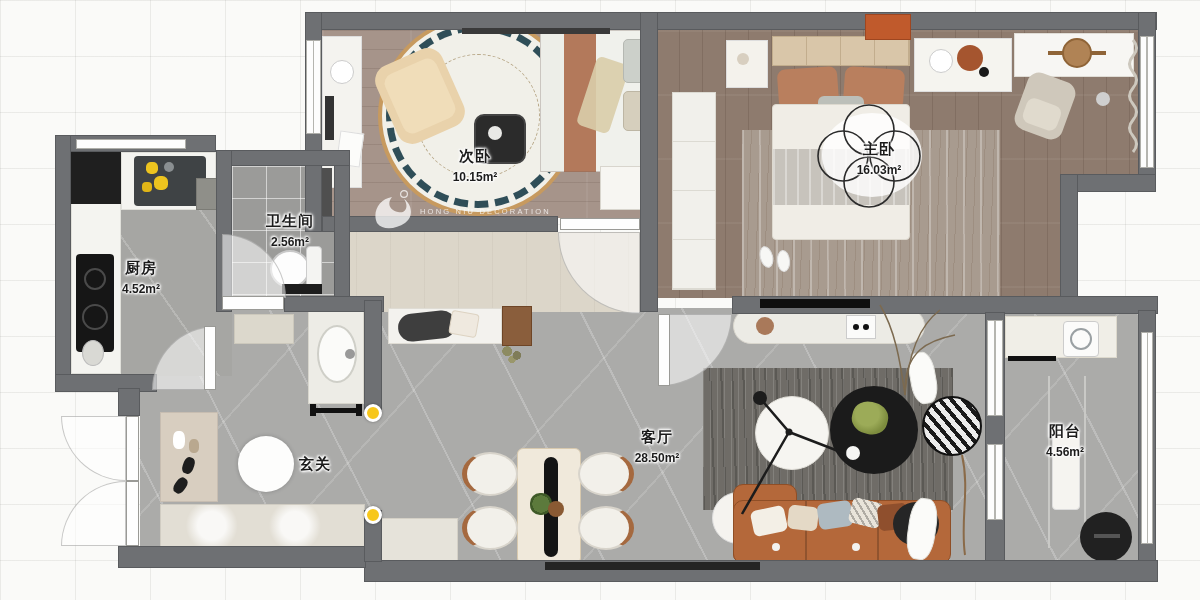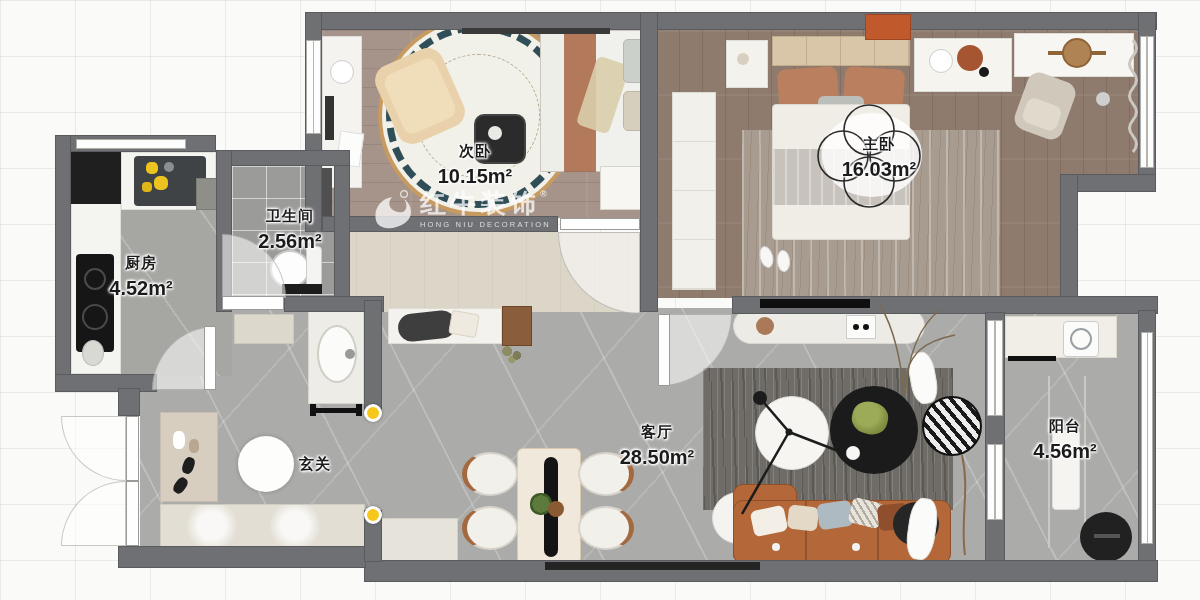--- a/index.html
+++ b/index.html
@@ -32,21 +32,21 @@
   .wood2{background-color:#8e7b6e;background-image:
     repeating-linear-gradient(90deg,rgba(50,30,20,.14) 0 1px,transparent 1px 23px),
     repeating-linear-gradient(180deg,rgba(255,255,255,.05) 0 2px,transparent 2px 64px);}
   .hallf{background-color:#dcd6c9;background-image:
     repeating-linear-gradient(90deg,rgba(120,110,95,.07) 0 1px,transparent 1px 34px);}
   .leaf{background:#fefefe;border:1px solid #9a9a96;}
   .arc{background:rgba(255,255,255,.55);border:1px solid rgba(120,120,118,.4);}
   .lbl{z-index:6;transform:translate(-50%,-50%);text-align:center;color:#1b1b1b;white-space:nowrap;
     text-shadow:0 0 2px #fff,0 0 3px #fff,0 0 4px #fff,1px 1px 2px #fff,-1px -1px 2px #fff;}
   .lbl-name{font-size:15px;font-weight:700;letter-spacing:1px;}
-  .lbl-area{font-size:20px;font-weight:700;margin-top:4px;text-align:right;}
+  .lbl-area{font-size:12px;font-weight:700;margin-top:4px;}
   .dot{background:#f7c71c;border:3px solid #fff;border-radius:50%;box-shadow:0 0 3px rgba(0,0,0,.35);}
   .watermark{z-index:7;display:flex;align-items:center;gap:8px;color:rgba(255,255,255,.75);}
   .wm-brand{font-size:26px;font-weight:700;letter-spacing:4px;line-height:1;}
   .wm-reg{font-size:9px;vertical-align:top;}
   .wm-sub{font-size:7.5px;letter-spacing:2.2px;margin-top:4px;text-align:center;}
   .circ{border-radius:50%;}
 </style>
 </head>
 <body>
 
@@ -306,18 +306,17 @@
     <div class="lbl-name">阳台</div>
     <div class="lbl-area">4.56m²</div>
   </div>
 
   <div class="a watermark" style="left:366px;top:186px">
     <svg width="46" height="46" viewBox="0 0 46 46">
       <path d="M11,37 C6,26 13,13 26,11 C21,17 23,24 32,26 C40,28 43,20 38,13 C46,18 48,31 39,37 C30,43 17,45 11,37 Z" fill="rgba(255,255,255,0.75)"></path>
       <circle cx="38" cy="8" r="3.4" fill="none" stroke="rgba(255,255,255,0.75)" stroke-width="1.2"></circle>
     </svg>
     <div>
-      <div class="wm-brand"><span>红牛装饰</span><span class="wm-reg">®</span></div>
       <div class="wm-sub">HONG NIU DECORATION</div>
     </div>
   </div>
 
 </div>
 
 </body></html>

